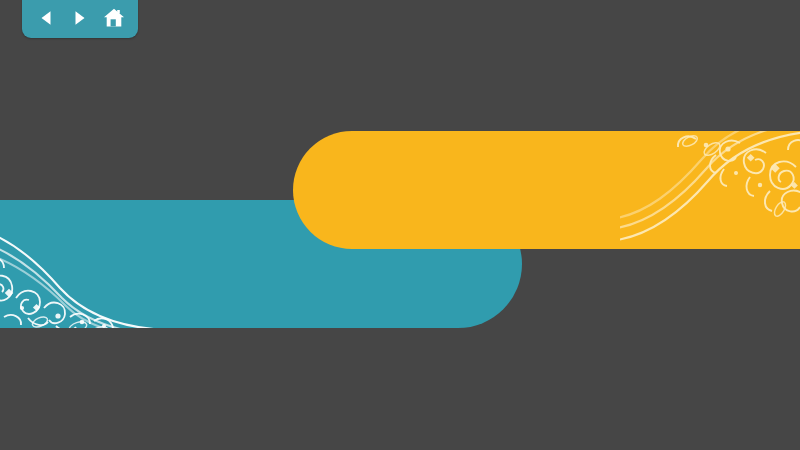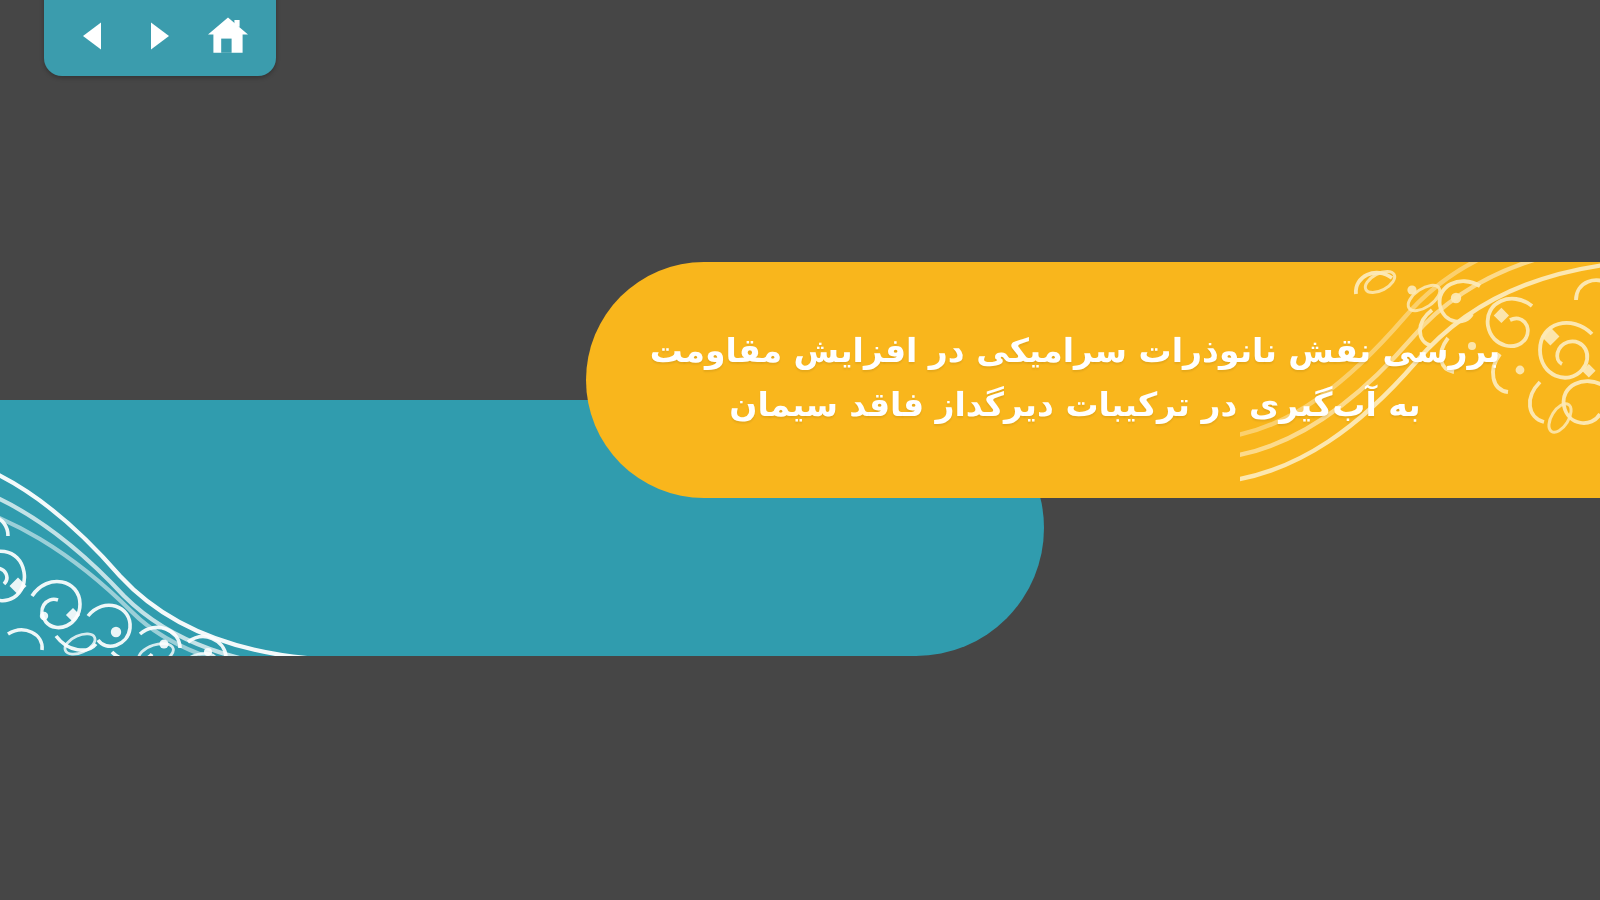--- a/index.html
+++ b/index.html
@@ -221,16 +221,15 @@
         <circle cx="140" cy="60" r="2.2"></circle>
         <circle cx="116" cy="48" r="2"></circle>
       </g>
       <g fill="none" stroke="#fdeab8" stroke-width="1.5" opacity="0.85">
         <ellipse cx="92" cy="24" rx="9" ry="4.6" transform="rotate(-34 92 24)"></ellipse>
         <ellipse cx="70" cy="16" rx="8" ry="4.2" transform="rotate(-28 70 16)"></ellipse>
         <ellipse cx="160" cy="84" rx="8" ry="4.2" transform="rotate(-58 160 84)"></ellipse>
       </g>
     </svg>
 
-    <div id="title-text">بررسی نقش نانوذرات سرامیکی در افزایش مقاومت به آب‌گیری در ترکیبات دیرگداز فاقد سیمان</div>
   </div>
 
 </div>
 
 </body></html>

